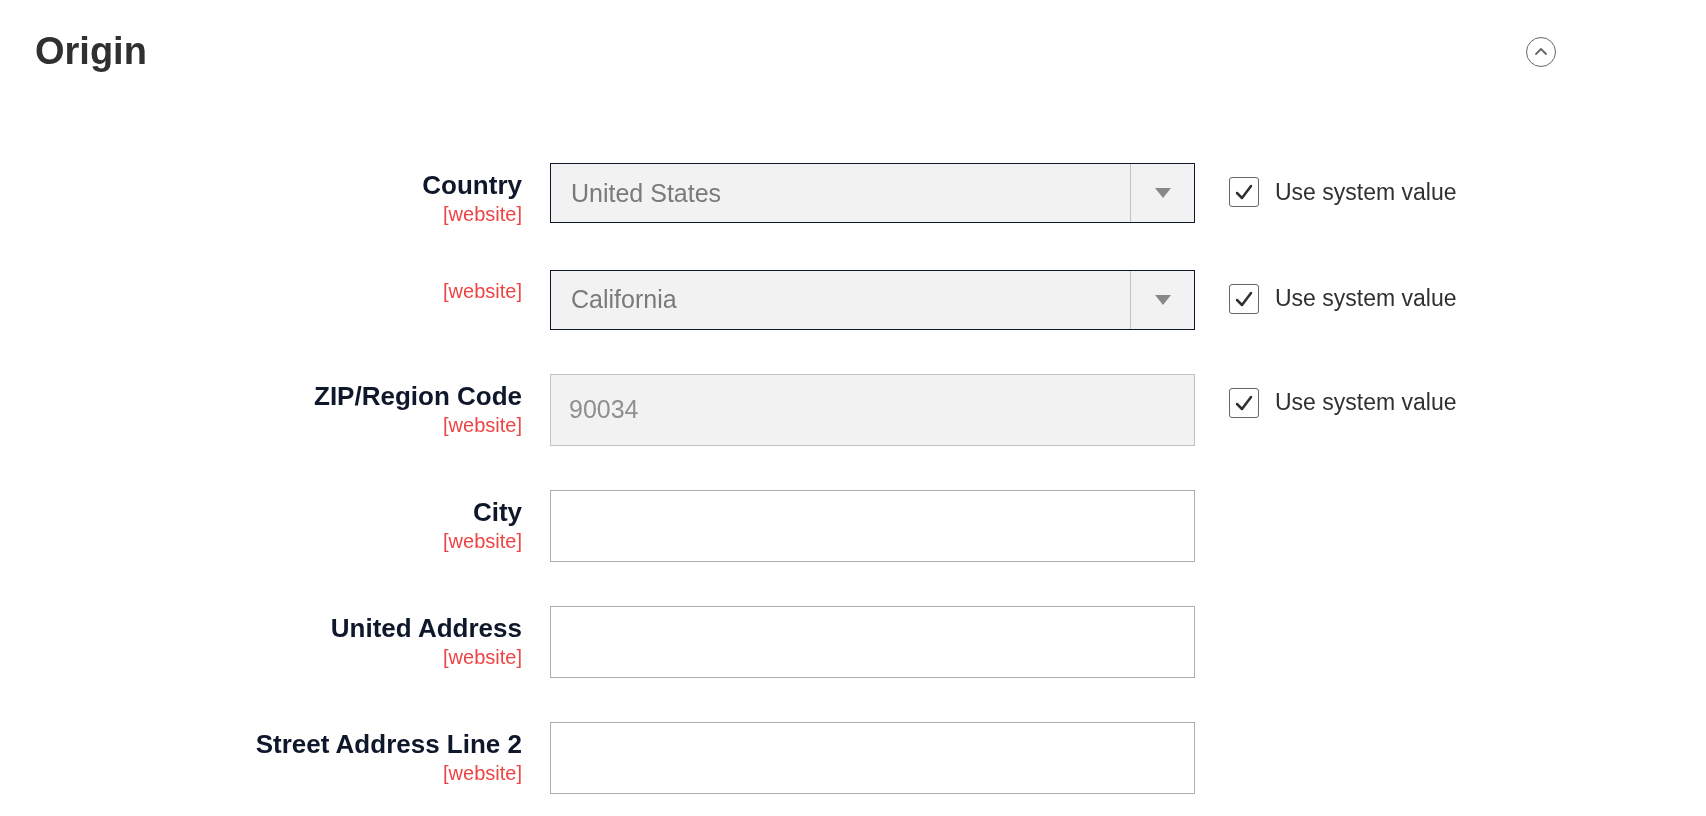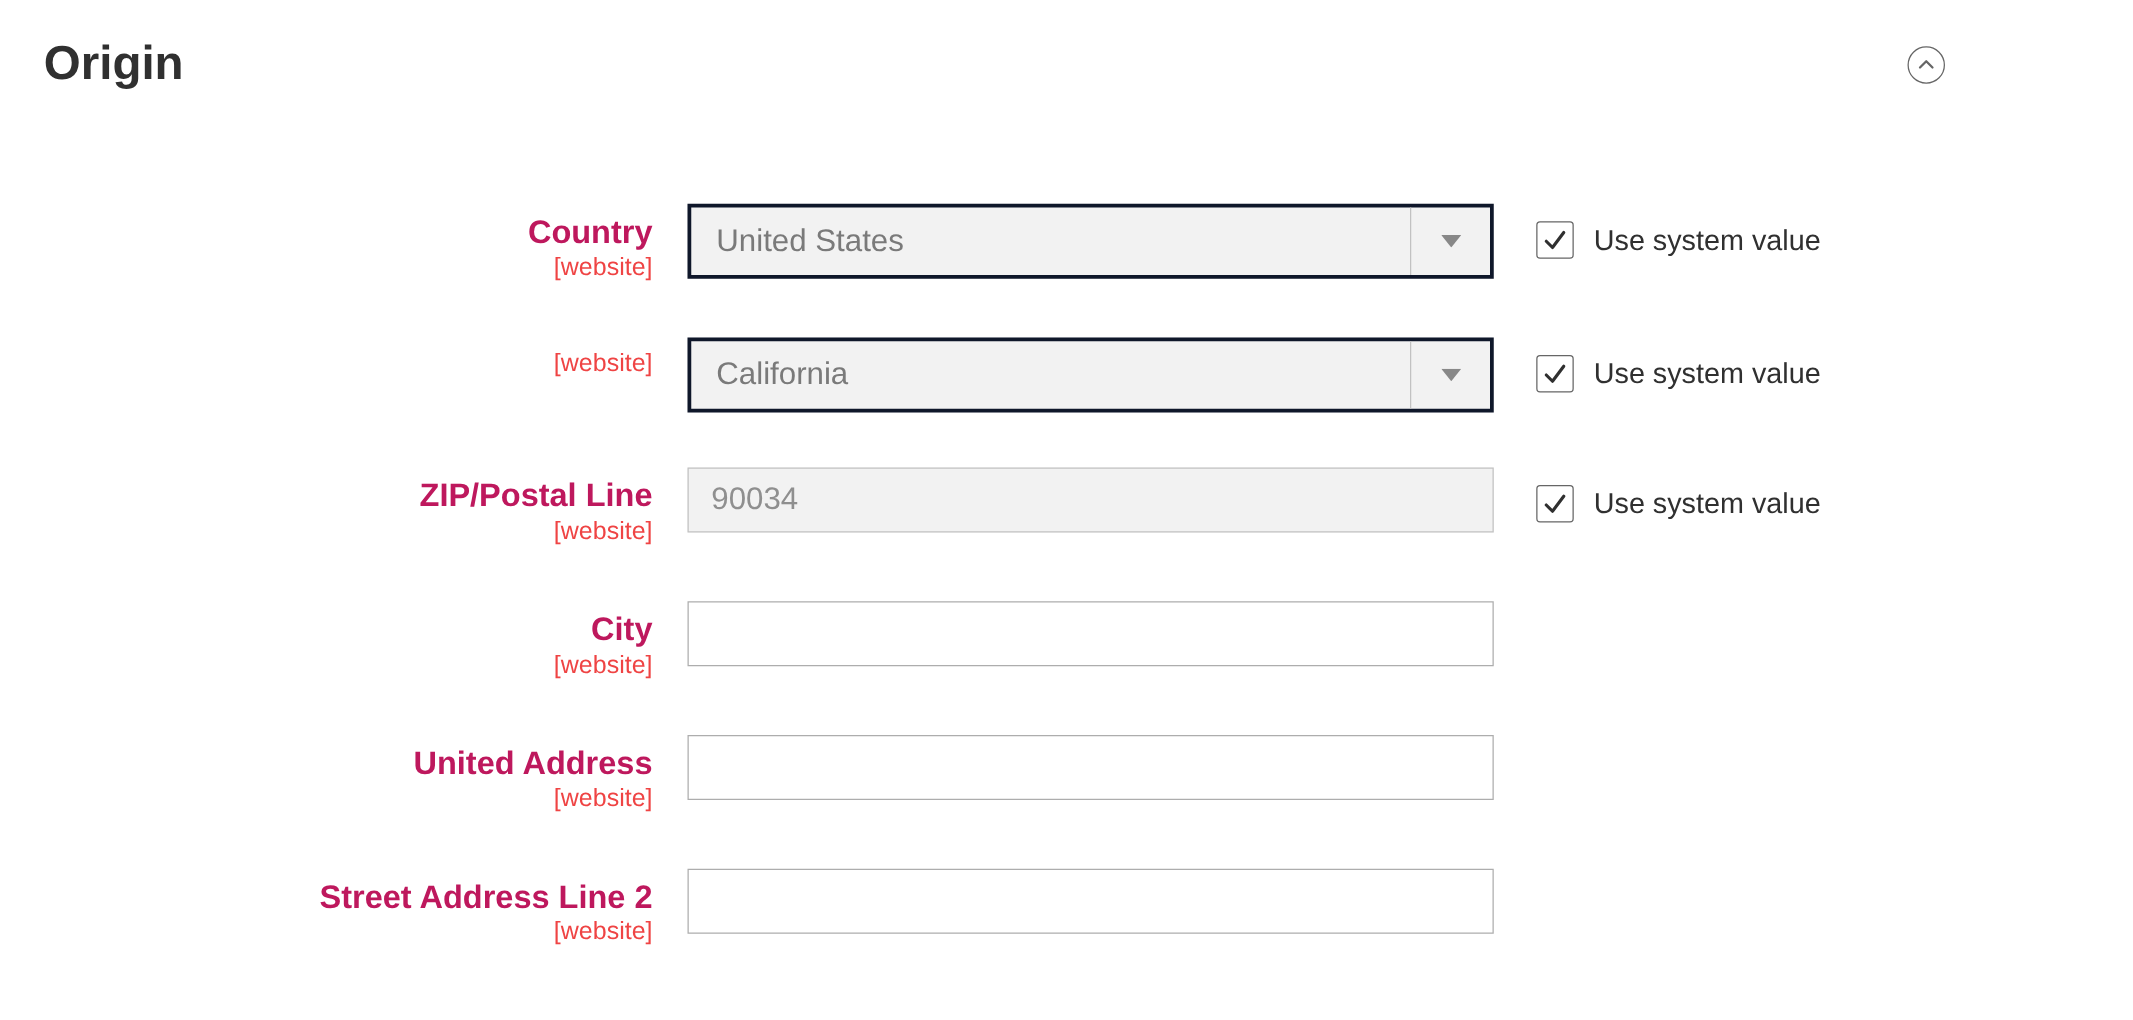--- a/index.html
+++ b/index.html
@@ -45,36 +45,36 @@
   }
   .label-cell {
     width: 515px;
     text-align: right;
     padding-right: 28px;
     padding-top: 8px;
   }
   .field-label {
     font-size: 26px;
     font-weight: 600;
-    color: #be185d;
+    color: #0f172a;
     line-height: 1.15;
   }
   .scope-label {
     font-size: 20px;
     color: #ef4444;
     margin-top: 2px;
   }
   .control-cell {
     width: 645px;
   }
   .select-wrap {
     position: relative;
     width: 100%;
     height: 60px;
-    border: 3px solid #0f172a;
+    border: 1px solid #0f172a;
     background: #f2f2f2;
     display: flex;
     align-items: center;
   }
   .select-value {
     flex: 1;
     padding: 0 20px;
     font-size: 25px;
     color: #7a7a7a;
     white-space: nowrap;
@@ -84,21 +84,21 @@
     width: 64px;
     height: 100%;
     border-left: 1px solid #c2c2c2;
     display: flex;
     align-items: center;
     justify-content: center;
   }
   .select-arrow svg { width: 16px; height: 10px; }
   .text-input {
     width: 100%;
-    height: 52px;
+    height: 72px;
     border: 1px solid #adadad;
     background: #fff;
     font-size: 25px;
     padding: 0 18px;
     color: #303030;
   }
   .text-input.disabled {
     background: #f2f2f2;
     border-color: #c2c2c2;
     color: #8f8f8f;
@@ -186,21 +186,21 @@
           <svg viewBox="0 0 20 20">
             <polyline points="3,11 8,16 17,4" fill="none" stroke="#303030" stroke-width="2.5" stroke-linecap="round" stroke-linejoin="round"></polyline>
           </svg>
         </div>
         <div class="sys-label">Use system value</div>
       </div>
     </div>
 
     <div class="form-row">
       <div class="label-cell">
-        <div class="field-label">ZIP/Postal Line</div>
+        <div class="field-label">ZIP/Region Code</div>
         <div class="scope-label">[website]</div>
       </div>
       <div class="control-cell">
         <input type="text" class="text-input disabled" readonly="" value="90034" style="">
       </div>
       <div class="sys-cell">
         <div class="checkbox">
           <svg viewBox="0 0 20 20">
             <polyline points="3,11 8,16 17,4" fill="none" stroke="#303030" stroke-width="2.5" stroke-linecap="round" stroke-linejoin="round"></polyline>
           </svg>

